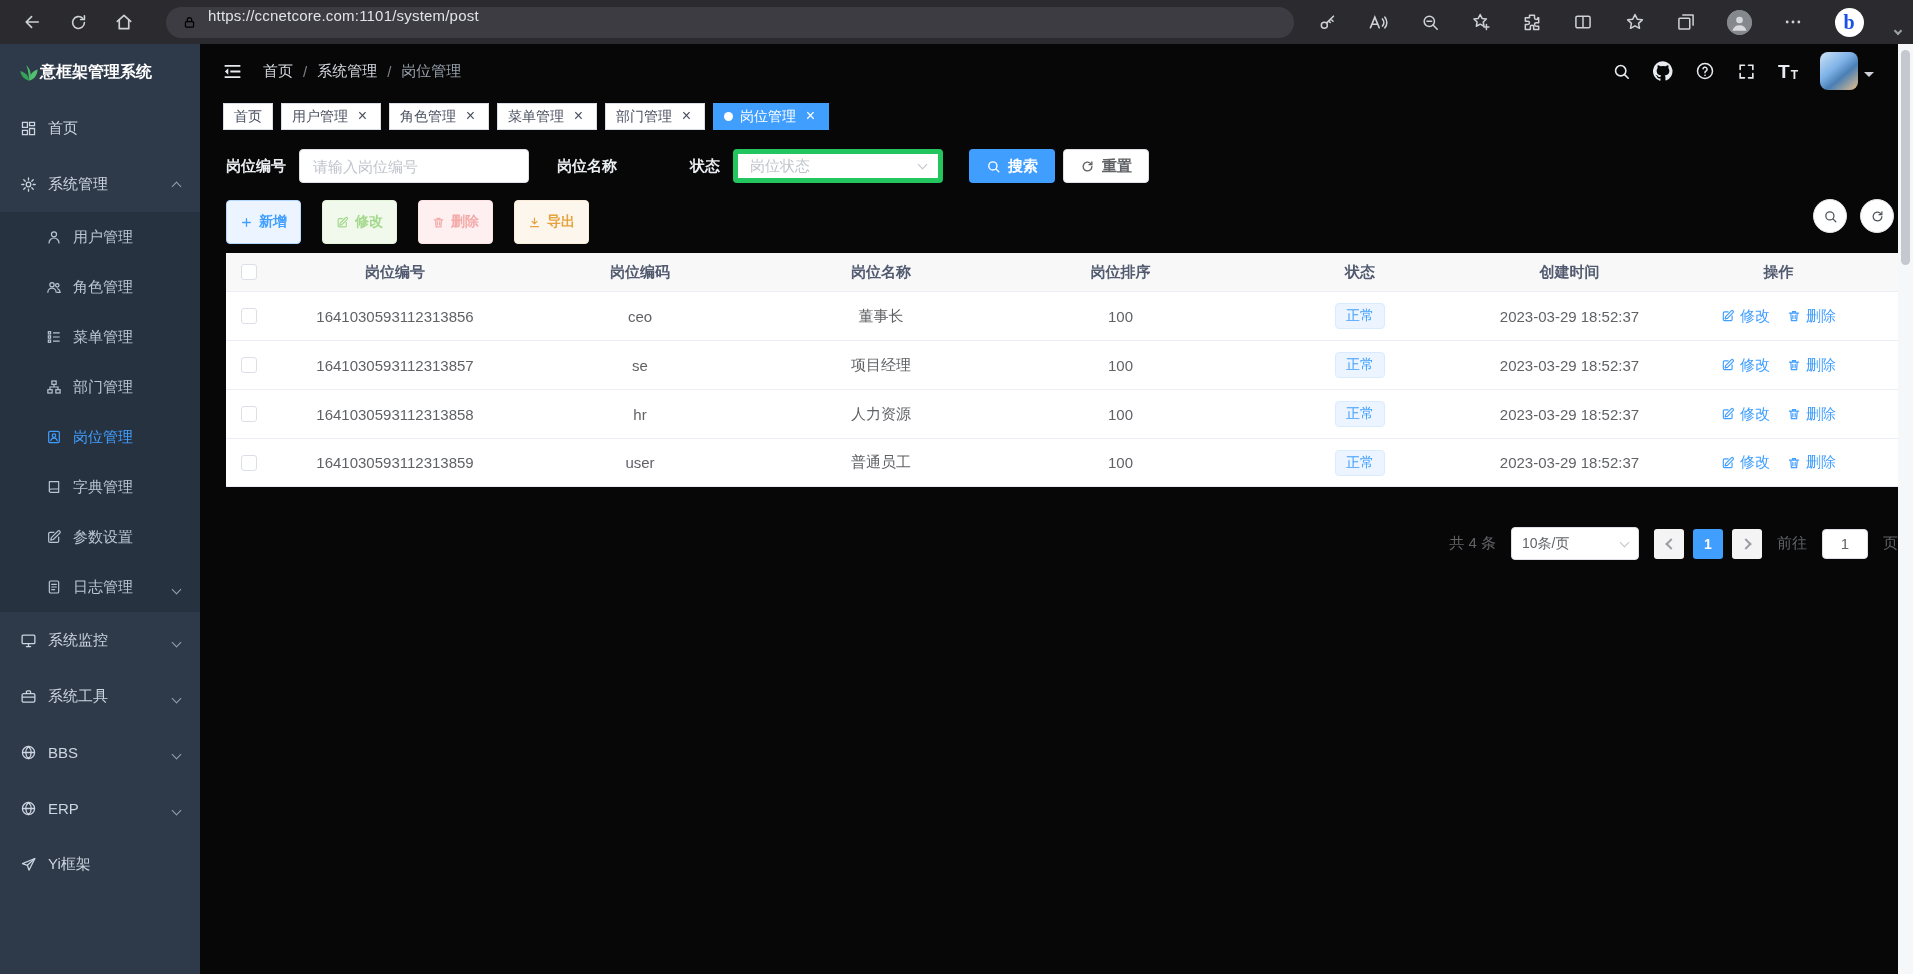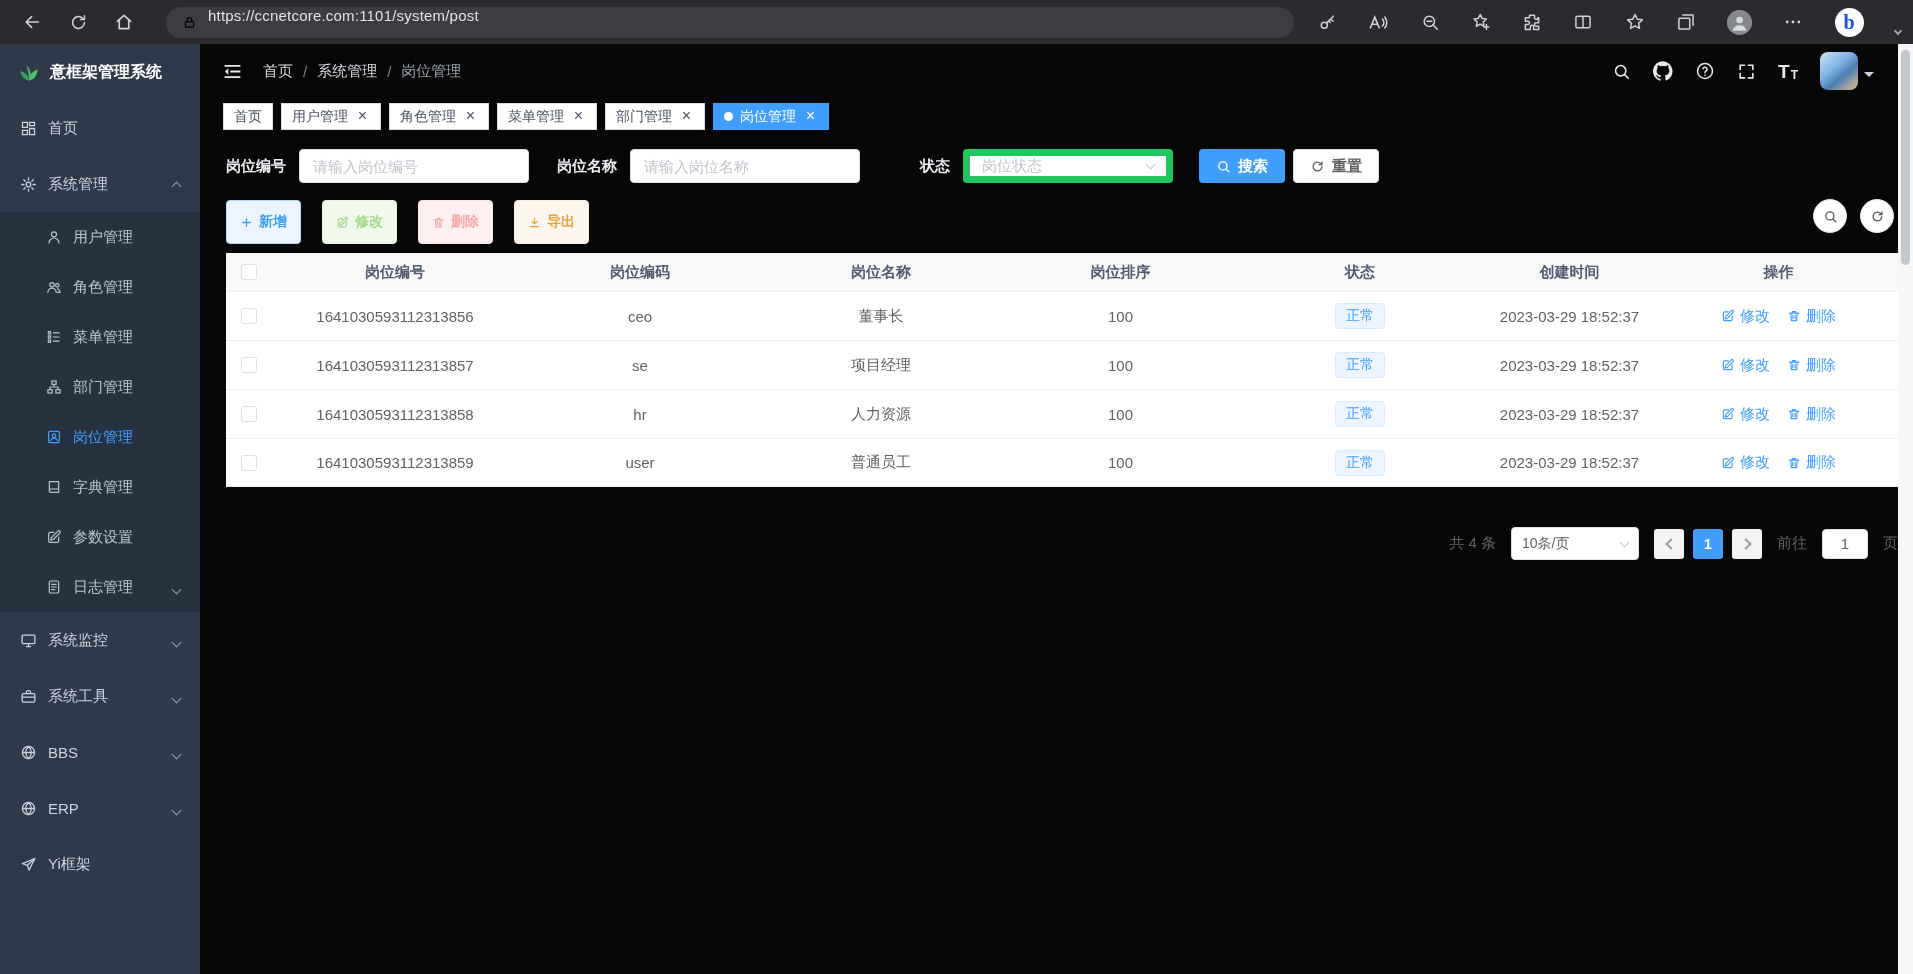--- a/index.html
+++ b/index.html
@@ -18,21 +18,21 @@
   .bing-badge { width:29px; height:29px; background:#fff; border-radius:50%; display:grid; place-items:center; }
   .bing-badge::before { content:"b"; color:#1a50e6; font-weight:bold; font-size:20px; font-family:"Liberation Serif",serif; line-height:1; }
   .chev { width:9px; height:9px; border-right:2px solid currentColor; border-bottom:2px solid currentColor; display:inline-block; }
   .chev.down { transform:rotate(45deg); }
   .chev.up { transform:rotate(-135deg); }
   .chrome-caret { color:#9aa0a6; margin-top:14px; }
   .chrome-caret .chev { width:6px; height:6px; }
 
   
   .sidebar { position:absolute; left:0; top:44px; bottom:0; width:200px; background:#2e3949; z-index:4; }
-  .logo-row { height:56px; display:flex; align-items:center; gap:10px; padding-left:18px; color:#fff; font-size:16px; font-weight:bold; cursor:pointer; }
+  .logo-row { height:56px; display:flex; align-items:center; padding-left:18px; color:#fff; font-size:16px; font-weight:bold; cursor:pointer; }
   .menu-item { height:56px; display:flex; align-items:center; gap:11px; padding:0 20px; font-size:15px; color:#ccd5e0; position:relative; cursor:pointer; }
   .menu-item .mi-chev { position:absolute; right:20px; color:#97a2b1; }
   .mi-chev .chev { width:7px; height:7px; border-width:1.6px; }
   .submenu { background:#273240; }
   .submenu .menu-item { height:50px; padding-left:46px; color:#bac5d3; }
   .menu-item.active { color:#409eff; }
   .mi-ic { flex:none; }
 
   
   .main { position:absolute; left:200px; top:44px; right:15px; bottom:0; background:#070707; overflow:hidden; }
@@ -55,21 +55,21 @@
   .tag-close { font-size:16px; line-height:1; width:15px; height:15px; display:grid; place-items:center; border-radius:50%; }
   .tag-close::before { content:"×"; margin-top:-2px; }
 
   
   .content { padding:19px 0 0 26px; }
   .filters { display:flex; align-items:center; }
   .f-label { font-weight:bold; color:#eaedf2; font-size:15px; margin-right:13px; white-space:nowrap; }
   .ml28 { margin-left:28px; } .ml60 { margin-left:60px; } .ml26 { margin-left:26px; } .ml8 { margin-left:8px; }
   .f-input { width:230px; height:34px; border:1px solid #dcdfe6; border-radius:4px; background:#fff; padding:0 13px; font-size:15px; color:#606266; outline:none; font-family:inherit; }
   .f-input::placeholder { color:#c0c4cc; }
-  .f-select { width:210px; height:34px; border:7px solid #22c55e; border-radius:4px; background:#fff; display:flex; align-items:center; justify-content:space-between; padding:0 12px; font-size:15px; color:#c0c4cc; cursor:pointer; }
+  .f-select { width:210px; height:34px; border:5px solid #22c55e; border-radius:4px; background:#fff; display:flex; align-items:center; justify-content:space-between; padding:0 12px; font-size:15px; color:#c0c4cc; cursor:pointer; }
   .f-select .chev, .page-select .chev { width:7px; height:7px; border-width:1.6px; color:#c0c4cc; margin-top:-3px; }
   .btn { height:34px; display:inline-flex; align-items:center; gap:7px; border-radius:4px; font-size:15px; padding:0 16px; cursor:pointer; border:1px solid transparent; font-family:inherit; white-space:nowrap;font-weight:bold; }
   .btn-primary { background:#409eff; color:#fff; }
   .btn-default { background:#fff; color:#606266; border-color:#dcdfe6;text-align:right; }
 
   .toolbar { margin-top:17px; display:flex; gap:21px; position:relative; width:1672px; align-items:center; }
   .btn-sm { height:44px; font-size:14px; padding:0 13px; gap:6px; }
   .btn-plain-primary { background:#ecf5ff; color:#409eff; border-color:#b3d8ff; }
   .btn-plain-success { background:#f0f9eb; color:#a4d98d; border-color:#e1f3d8; }
   .btn-plain-danger { background:#fef0f0; color:#f4a9a9; border-color:#fde2e2; }
@@ -411,21 +411,20 @@
       <span class="tag-close"></span>
     </span>
   </div>
 
   <div class="content">
 
     <div class="filters">
       <span class="f-label">岗位编号</span>
       <input class="f-input" type="text" placeholder="请输入岗位编号" style="">
       <span class="f-label ml28">岗位名称</span>
-      <input class="f-input" type="text" placeholder="请输入岗位名称" style="">
       <span class="f-label ml60">状态</span>
       <div class="f-select">
         <span>岗位状态</span>
         <i class="chev down"></i>
       </div>
       <button class="btn btn-primary ml26">
         <svg width="15" height="15" viewBox="0 0 24 24" fill="none" stroke="currentColor" stroke-width="2.2" stroke-linecap="round">
             <circle cx="11" cy="11" r="6.5"></circle>
             <path d="M20.5 20.5l-4.3-4.3"></path>
           </svg>

